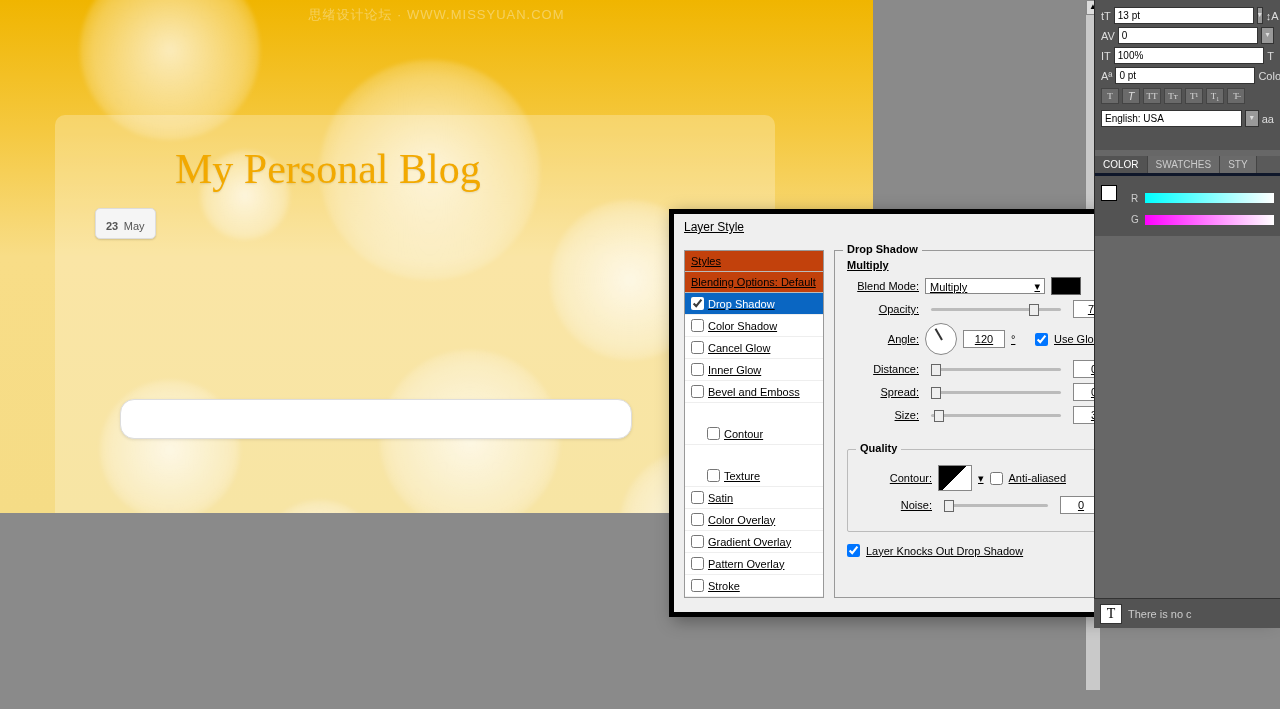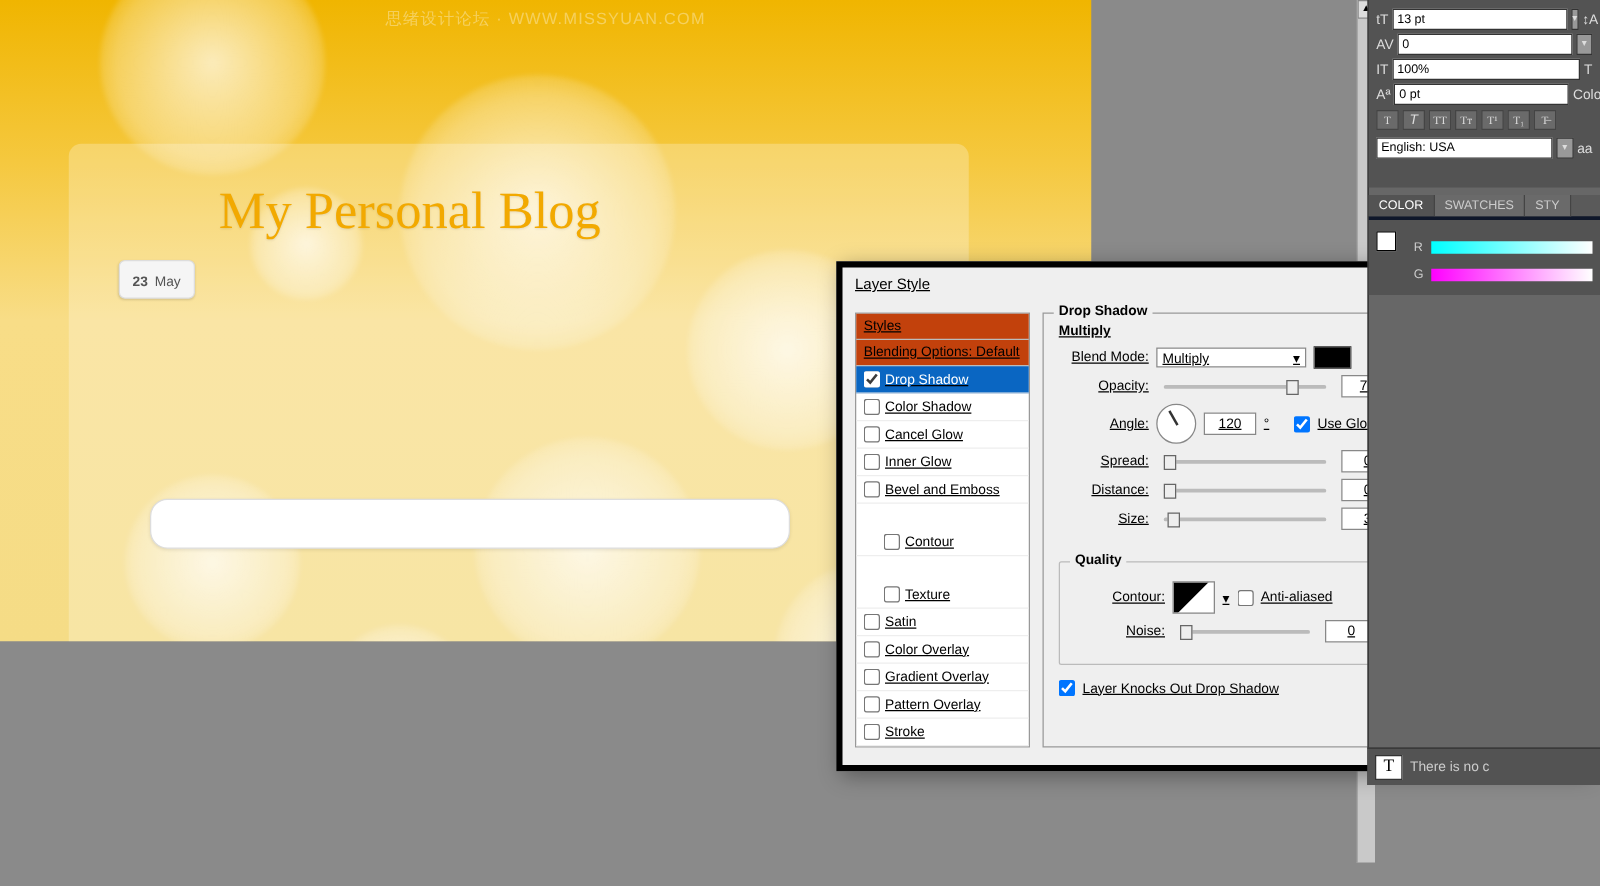--- a/index.html
+++ b/index.html
@@ -200,34 +200,34 @@
         </div>
         <div class="form-row">
           <span class="lbl">Angle:</span>
           <div class="angle-dial"></div>
           <input class="num-input" value="120" style="">
           <span class="unit">°</span>
           <input type="checkbox" checked="" style="">
           <span>Use Global Light</span>
         </div>
         <div class="form-row">
+          <span class="lbl">Distance:</span>
+          <div class="slider-track">
+              <div class="slider-thumb" style="left:0"></div>
+            </div>
+          <input class="num-input" value="0" style="">
+          <span class="unit">px</span>
+        </div>
+        <div class="form-row">
           <span class="lbl">Spread:</span>
           <div class="slider-track">
               <div class="slider-thumb" style="left:0"></div>
             </div>
           <input class="num-input" value="0" style="">
           <span class="unit">%</span>
-        </div>
-        <div class="form-row">
-          <span class="lbl">Distance:</span>
-          <div class="slider-track">
-              <div class="slider-thumb" style="left:0"></div>
-            </div>
-          <input class="num-input" value="0" style="">
-          <span class="unit">px</span>
         </div>
         <div class="form-row">
           <span class="lbl">Size:</span>
           <div class="slider-track">
               <div class="slider-thumb" style="left:2%"></div>
             </div>
           <input class="num-input" value="3" style="">
           <span class="unit">px</span>
         </div>
       </div>

